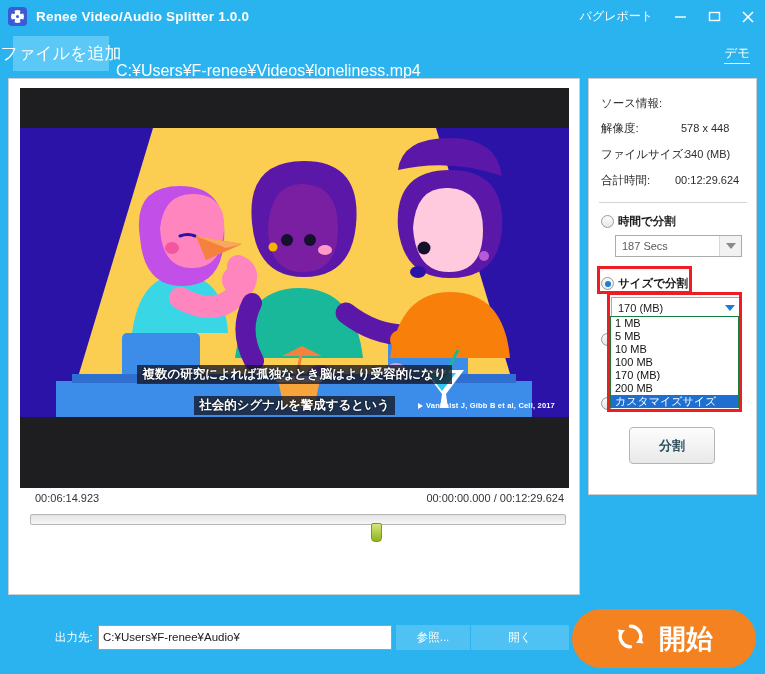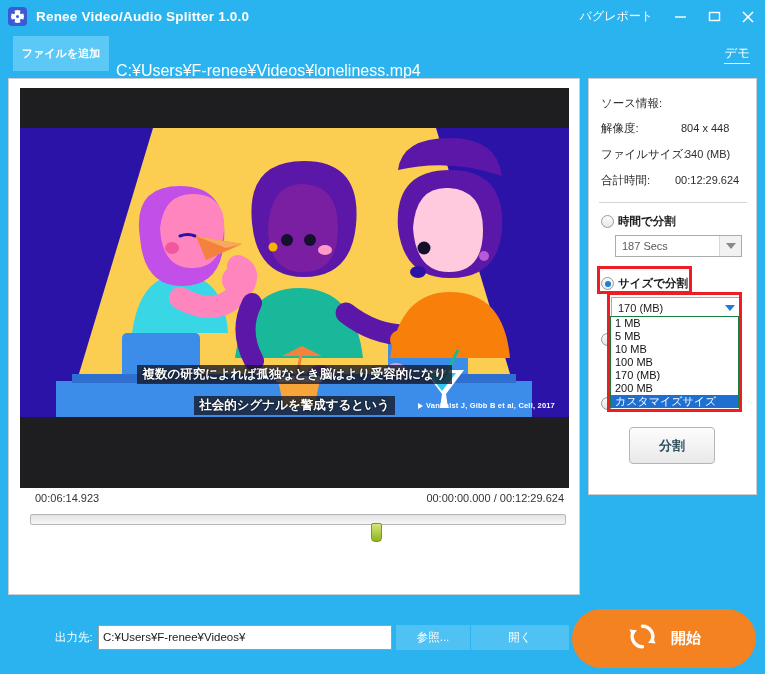--- a/index.html
+++ b/index.html
@@ -62,21 +62,21 @@
   .win-btn svg { display: block; }
 
   
   #filerow {
     position: absolute; left: 0; top: 33px; width: 765px; height: 43px;
   }
   #add-file-btn {
     position: absolute; left: 13px; top: 3px;
     width: 96px; height: 35px;
     background: #5BC8F5; color: #ffffff;
-    font-size: 11px; font-weight: bold;
+    font-size: 17px; font-weight: normal;
     display: flex; align-items: center; justify-content: center;
     cursor: pointer; white-space: nowrap;
   }
   #file-path {
     position: absolute; left: 116px; top: 16px; height: 43px;
     display: flex; align-items: center;
     color: #ffffff; font-size: 16px; white-space: nowrap;
   }
   #demo-link {
     position: absolute; right: 15px; top: 0; height: 43px;
@@ -292,21 +292,21 @@
   #browse-btn { left: 396px; width: 74px; }
   #open-btn   { left: 471px; width: 98px; }
   #start-btn {
     position: absolute; left: 572px; top: 609px;
     width: 184px; height: 59px;
     background: #F58220; border-radius: 30px;
     display: flex; align-items: center; justify-content: center;
     gap: 13px; cursor: pointer;
   }
   #start-btn .slabel {
-    color: #ffffff; font-size: 15px; font-weight: bold; white-space: nowrap;
+    color: #ffffff; font-size: 27px; font-weight: bold; white-space: nowrap;
   }
 </style>
 </head>
 <body>
 
 <div id="app">
 
   <div id="titlebar">
     <div id="app-icon">
       <div class="reel"></div>
@@ -428,21 +428,21 @@
       </svg>
     </div>
     <div id="vol-track"></div>
     <div id="vol-thumb"></div>
   </div>
 
   <div id="right-panel">
     <div class="rp-label" style="left:12px; top:17px;">ソース情報:</div>
 
     <div class="rp-label" style="left:12px; top:42px;">解像度:</div>
-    <div class="rp-value" style="left:92px; top:43px;">804 x 448</div>
+    <div class="rp-value" style="left:92px; top:43px;">578 x 448</div>
 
     <div class="rp-label" style="left:12px; top:68px;">ファイルサイズ:</div>
     <div class="rp-value" style="left:96px; top:69px;">340 (MB)</div>
 
     <div class="rp-label" style="left:12px; top:94px;">合計時間:</div>
     <div class="rp-value" style="left:86px; top:95px;">00:12:29.624</div>
 
     <div id="rp-divider"></div>
 
     <div class="radio" style="left:12px; top:136px;"></div>
@@ -477,21 +477,21 @@
     <div class="opt selected">カスタマイズサイズ</div>
   </div>
 
   <div class="redbox" style="left:597px; top:266px; width:95px; height:28px;"></div>
   <div class="redbox" style="left:607px; top:292px; width:135px; height:120px;"></div>
 
   <div id="split-btn">分割</div>
 
   <div id="bottombar">
     <div id="out-label">出力先:</div>
-    <div id="out-input">C:¥Users¥F-renee¥Videos¥</div>
+    <div id="out-input">C:¥Users¥F-renee¥Audio¥</div>
     <div class="flat-btn" id="browse-btn">参照...</div>
     <div class="flat-btn" id="open-btn">開く</div>
   </div>
 
   <div id="start-btn">
     <span>
       <svg width="31" height="31" viewBox="0 0 31 31">
         <path d="M15.5 5.2 a10.3 10.3 0 0 1 9.3 14.7" fill="none" stroke="#fff" stroke-width="3.4" stroke-linecap="round"></path>
         <path d="M15.5 25.8 a10.3 10.3 0 0 1 -9.3 -14.7" fill="none" stroke="#fff" stroke-width="3.4" stroke-linecap="round"></path>
         <polygon points="25.8,16.2 21.0,21.8 28.6,22.6" fill="#fff"></polygon>

